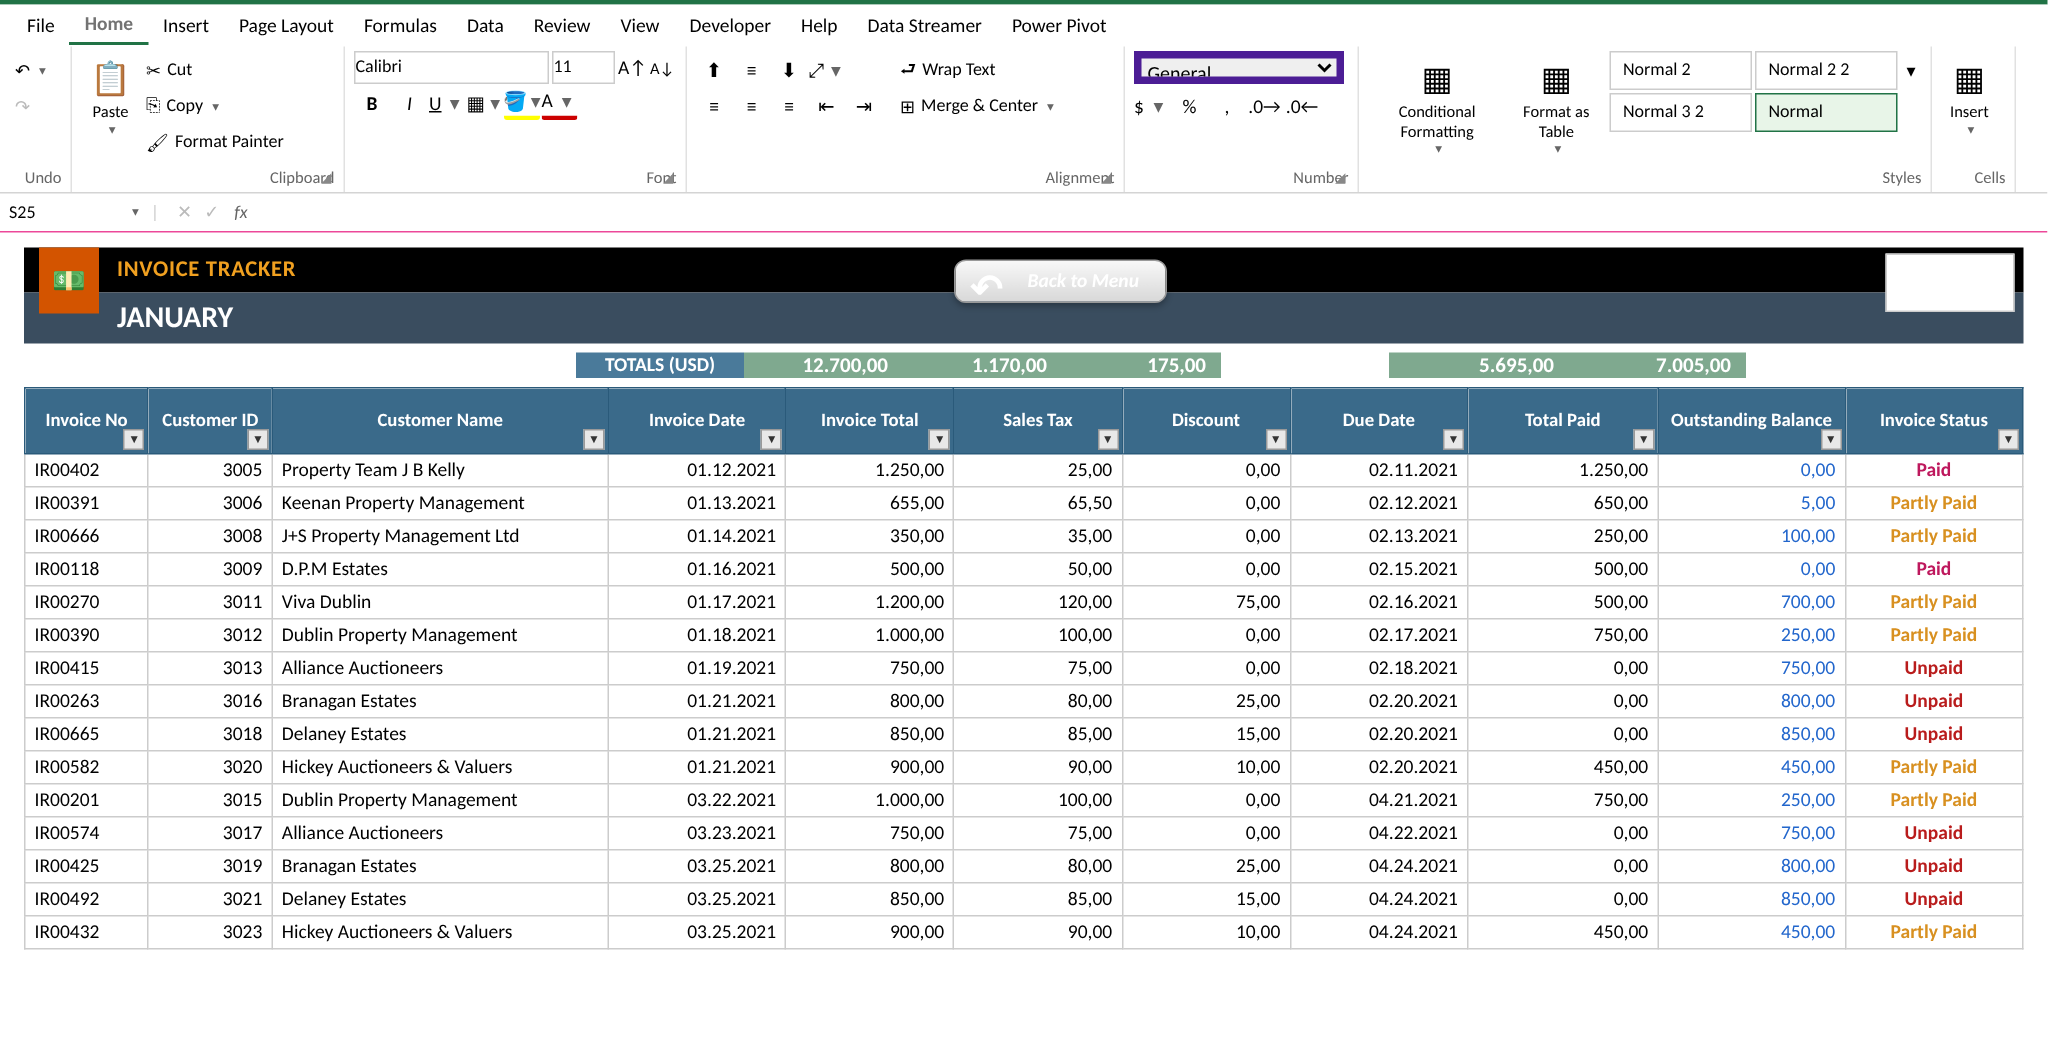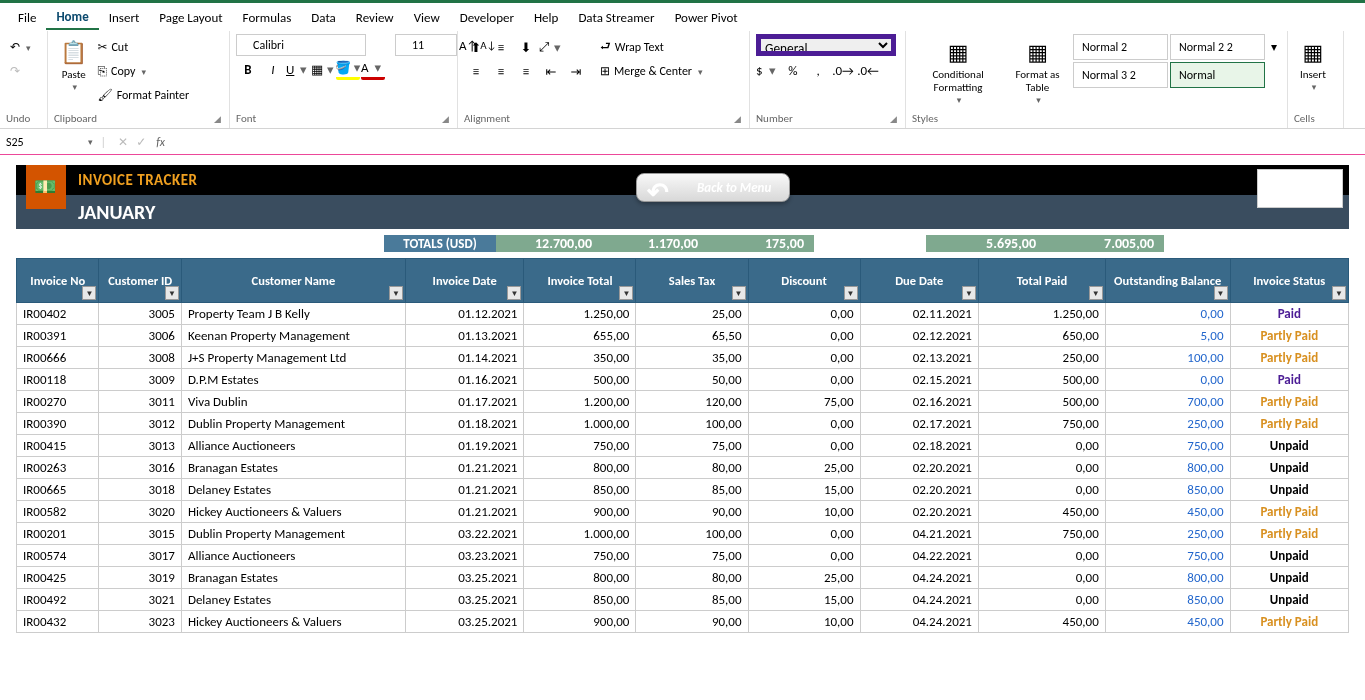--- a/index.html
+++ b/index.html
@@ -1,60 +1,60 @@
 <!DOCTYPE html>
 <html><head>
 <meta charset="utf-8">
 <style>
 *{box-sizing:border-box;margin:0;padding:0;font-family:Calibri,Arial,sans-serif}
 body{background:#fff;overflow:hidden;width:1365px;height:700px;border-top:3px solid #217346}
 .menubar{display:flex;align-items:center;height:28px;padding:0 8px;font-size:13px;background:#fff}
 .menubar span{padding:4px 10px;cursor:pointer}
-.menubar .active{color:#0c4a6e;border-bottom:2px solid #217346;font-weight:600}
+.menubar .active{color:#737373;border-bottom:2px solid #217346;font-weight:600}
 .ribbon{display:flex;height:98px;border-bottom:1px solid #d4d4d4;background:#fff}
 .rgroup{display:flex;flex-direction:column;justify-content:space-between;padding:3px 6px 2px;border-right:1px solid #e1e1e1;position:relative}
 .rgroup .body{display:flex;align-items:flex-start;flex:1}
-.rgroup .lbl{text-align:left;font-size:11px;color:#666;padding-bottom:1px}
+.rgroup .lbl{text-align:right;font-size:11px;color:#666;padding-bottom:1px}
 .dlaunch{position:absolute;right:3px;bottom:3px;width:12px;height:12px;font-size:9px;color:#888;cursor:pointer}
 .vbtn{display:flex;flex-direction:column;align-items:center;justify-content:center;padding:2px 6px;font-size:11px;cursor:pointer;text-align:center}
 .vbtn .ic{font-size:22px;height:32px;display:flex;align-items:center;justify-content:center}
 .stack{display:flex;flex-direction:column;gap:2px;padding:2px 4px;font-size:12px}
 .stack div{display:flex;align-items:center;gap:4px;cursor:pointer;height:22px}
 .fontsel{display:flex;gap:2px;align-items:center}
-.fontsel select,.fontsel input{height:22px;font-size:12px;border:1px solid #ccc;padding:0 16px;background:#fff}
+.fontsel select,.fontsel input{height:22px;font-size:12px;border:1px solid #ccc;padding:0 0;background:#fff}
 .btnrow{display:flex;gap:1px;align-items:center;margin-top:2px}
 .btnrow span{width:24px;height:22px;display:flex;align-items:center;justify-content:center;font-size:13px;cursor:pointer;border-radius:2px}
 .stylecell{border:1px solid #ccc;padding:4px 8px;font-size:12px;width:95px;height:26px;cursor:pointer;display:flex;align-items:center}
 .stylecell.sel{border:1px solid #217346;background:#e8f5e8}
 .namebox-row{display:flex;align-items:center;height:26px;border-bottom:1px solid #ec4899;font-size:12px}
 .namebox{width:86px;border:none;padding:0 6px;height:22px;font-size:12px}
 .fx{padding:0 6px;color:#666;font-style:italic}
 .fbar{flex:1;border:none;height:22px;padding:0 6px}
 .sheet{padding:10px 16px 0;overflow:auto;height:544px}
 .hdrband{display:flex;align-items:center;background:#000;height:30px}
 .iconsq{width:40px;height:44px;background:#d35400;margin-left:10px;margin-top:14px;display:flex;align-items:center;justify-content:center;font-size:18px;z-index:2}
 .title1{color:#f0a020;font-weight:700;font-size:15px;margin-left:12px;letter-spacing:.5px}
 .subband{background:#3a4d5f;height:34px;display:flex;align-items:center;color:#fff;font-size:20px;font-weight:600;padding-left:62px;position:relative}
-.backbtn{position:absolute;left:620px;top:-22px;background:linear-gradient(#f8f8f8,#d8d8d8);border:1px solid #999;border-radius:8px;padding:6px 18px 6px 60px;font-size:13px;font-style:italic;font-weight:600;cursor:pointer;box-shadow:0 2px 4px rgba(0,0,0,.3)}
+.backbtn{position:absolute;left:620px;top:-22px;background:linear-gradient(#f8f8f8,#d8d8d8);border:1px solid #999;border-radius:8px;padding:6px 18px 6px 48px;font-size:13px;font-style:italic;font-weight:600;cursor:pointer;box-shadow:0 2px 4px rgba(0,0,0,.3)}
 .backbtn::before{content:"↶";position:absolute;left:10px;top:2px;font-size:26px;font-style:normal}
 .logo{position:absolute;right:6px;top:-26px;background:#fff;border:1px solid #ccc;padding:4px 10px;font-size:20px;font-weight:700;text-align:center;line-height:1}
 .logo small{font-size:9px;font-weight:400;display:block}
 .totrow{display:flex;margin-top:6px}
 .totlbl{background:#4a7a9a;color:#fff;font-weight:600;display:flex;align-items:center;justify-content:center;font-size:13px}
 .totval{background:#7fa98f;color:#fff;font-weight:600;display:flex;align-items:center;justify-content:flex-end;padding-right:10px;font-size:14px}
 .totgap{background:#fff}
 table{border-collapse:collapse;width:100%;margin-top:6px;font-size:13px}
 th{background:#3a6a8a;color:#fff;font-weight:600;padding:6px 4px;border:1px solid #2a5a7a;position:relative;font-size:12.5px;vertical-align:middle;height:44px}
 .fbtn{position:absolute;right:2px;bottom:2px;width:14px;height:14px;background:#e8e8e8;border:1px solid #999;font-size:8px;display:flex;align-items:center;justify-content:center;color:#333;cursor:pointer}
 td{border:1px solid #ccc;padding:3px 6px;height:22px;font-size:13px}
 .c{text-align:right}.r{text-align:right}
 .ob{color:#2266cc;text-align:right}
-.paid{color:#4c1d95;font-weight:600;text-align:center}
+.paid{color:#be185d;font-weight:600;text-align:center}
 .pp{color:#d89020;font-weight:600;text-align:center}
-.up{color:#000000;font-weight:600;text-align:center}
+.up{color:#b91c1c;font-weight:600;text-align:center}
 .carrow{font-size:9px;margin-left:2px;color:#666}
 </style>
 </head>
 <body>
 
 <div class="menubar" id="menubar">
     <span>File</span>
     <span class="active">Home</span>
     <span>Insert</span>
     <span>Page Layout</span>
@@ -92,21 +92,21 @@
       </div>
     </div>
     <div class="lbl">Clipboard</div>
     <span class="dlaunch">◢</span>
   </div>
   <div class="rgroup" style="width:228px">
     <div class="body">
         <div>
       <div class="fontsel">
         <input style="width: 130px;" value="Calibri">
-        <input style="width: 62px; margin-left: 27px;" value="11">
+        <input style="width: 42px;" value="11">
         <span style="cursor:pointer;font-size:13px">A↑</span>
         <span style="cursor:pointer;font-size:11px">A↓</span>
       </div>
       <div class="btnrow">
         <span>
               <b>B</b>
             </span>
         <span>
               <i>I</i>
             </span>

